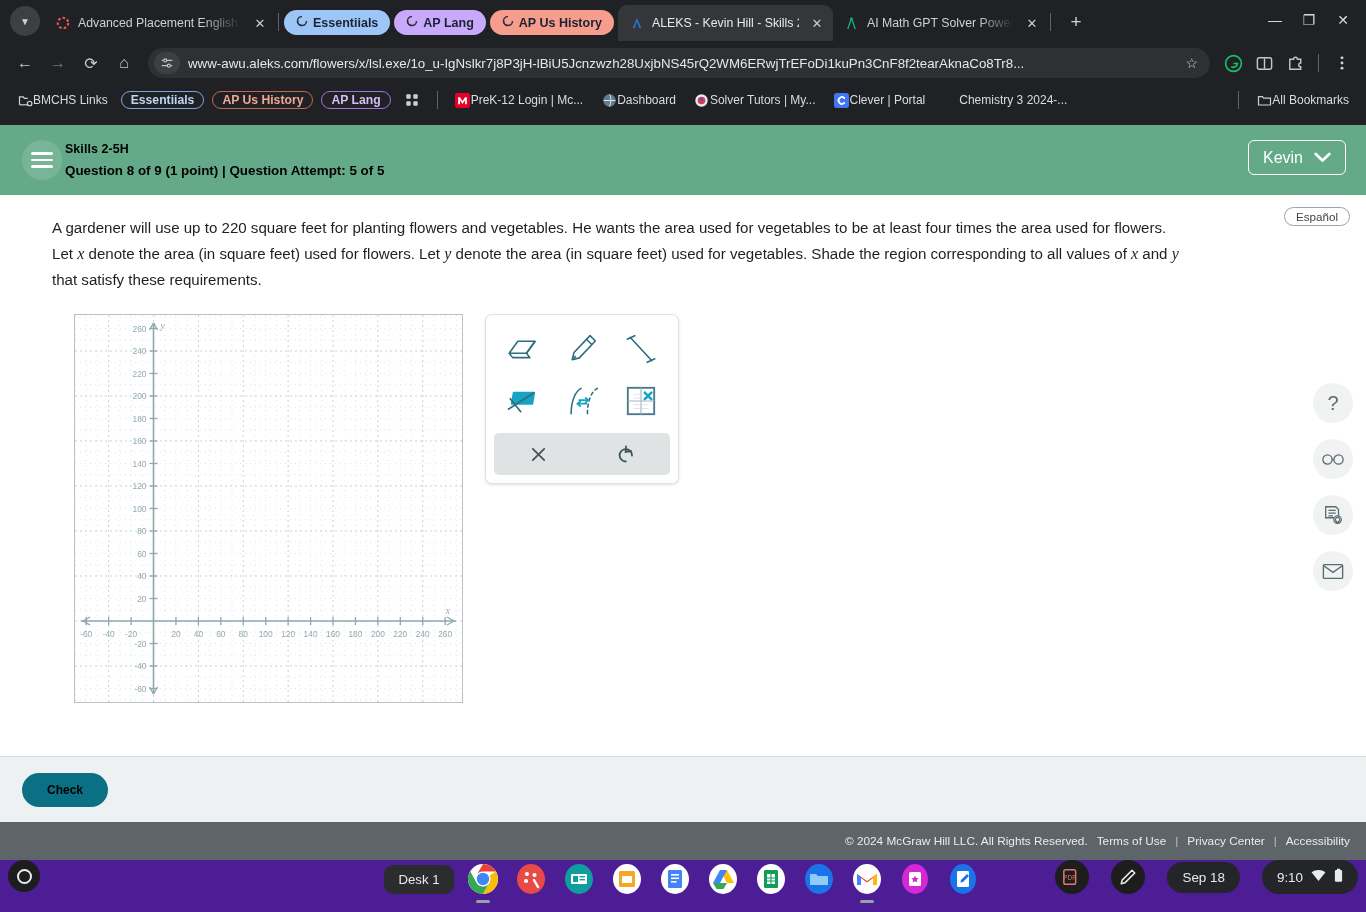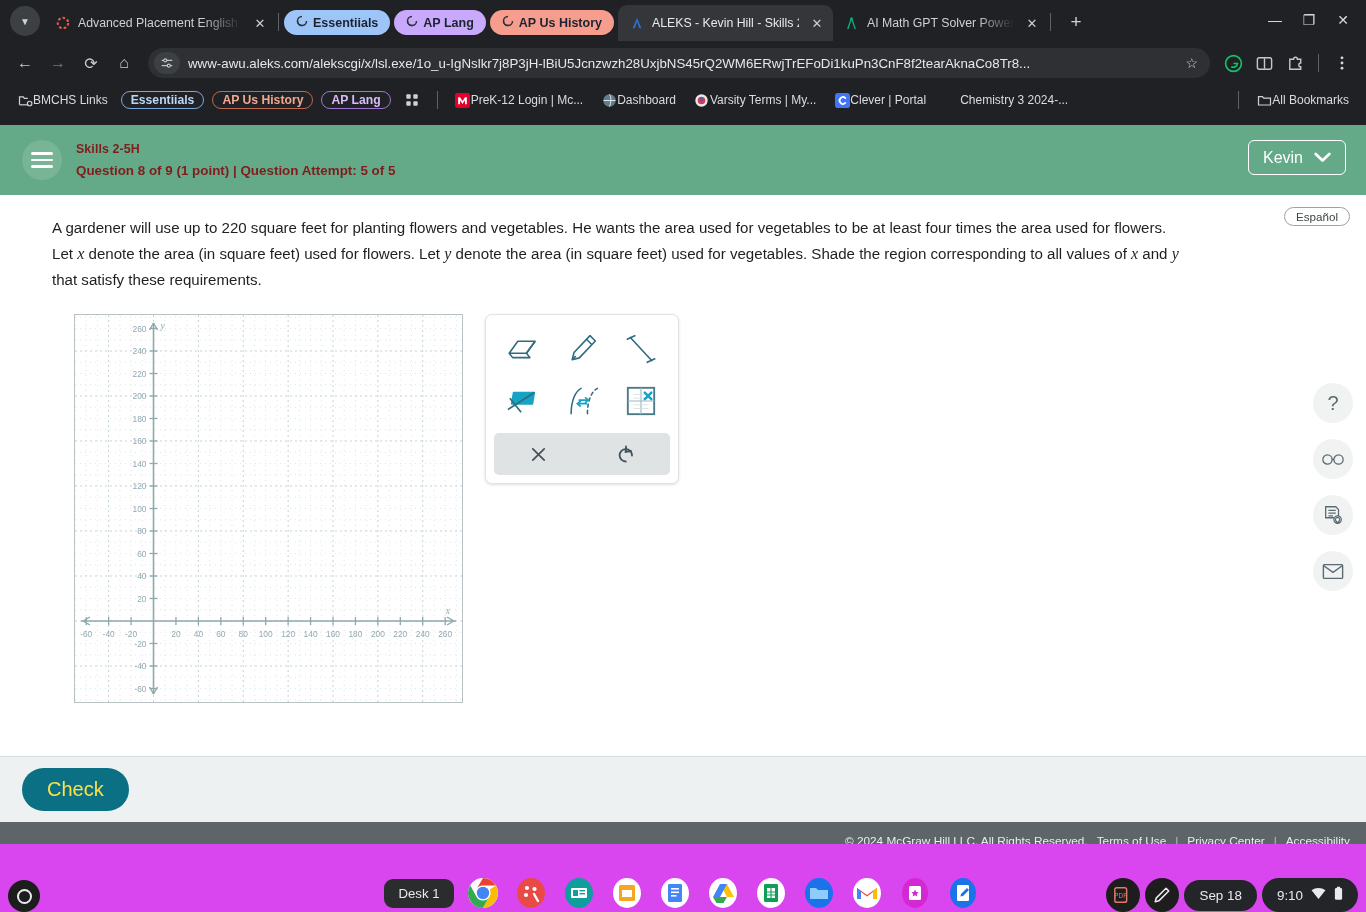--- a/index.html
+++ b/index.html
@@ -58,21 +58,21 @@
   .bm { display:flex; align-items:center; padding:2px 7px; border-radius:5px; white-space:nowrap; flex:none;}
   .bm .bmicon { width:16px;height:16px;display:flex;align-items:center;justify-content:center;flex:none;}
   .bm-pill { border:1.4px solid; border-radius:12px; padding:1px 9px; font-weight:600; font-size:12.2px; margin:0 2px; flex:none;}
   .bm-spacer { flex:1; }
 
   
   .page { position:absolute; left:0; top:125px; width:1366px; height:735px; background:#fff; }
   .aleks-head { height:70px; background:#64aa88; display:flex; align-items:center; padding:0 16px; position:relative;}
   .burger { width:40px;height:40px;border-radius:50%;background:rgba(255,255,255,0.13); display:flex;flex-direction:column;align-items:center;justify-content:center;gap:4px; margin-left:6px; flex:none;}
   .burger i { display:block; width:22px; height:2.6px; background:#fff; border-radius:2px;}
-  .head-text { margin-left:14px; color:#7f1d1d; }
+  .head-text { margin-left:3px; color:#000000; }
   .head-text .h1 { font-size:12.4px; font-weight:700; letter-spacing:.1px;}
   .head-text .h2 { font-size:13.4px; font-weight:700; margin-top:7px;}
   .kevin-btn { position:absolute; right:20px; top:15px; height:35px; border:1.6px solid #fff; border-radius:6px;
     color:#fff; display:flex; align-items:center; gap:11px; padding:0 14px; font-size:16px;}
 
   .content { position:relative; height:520px; background:#fff; }
   .espanol { position:absolute; right:16px; top:12px; border:1px solid #9aa3a8; border-radius:12px;
     padding:2px 11px; font-size:11.6px; color:#3d4548;}
   .qtext { padding:20px 60px 0 52px; font-size:15.1px; line-height:25.8px; color:#1d1f21; max-width:1240px;}
   .qtext i { font-family:"Liberation Serif", serif; font-style:italic; font-size:16px;}
@@ -82,38 +82,38 @@
   .toolpanel { width:194px; background:#fff; border:1px solid #dfe3e5; border-radius:7px; padding:8px; box-shadow:0 1px 3px rgba(0,0,0,.13);}
   .toolgrid { display:grid; grid-template-columns:repeat(3,1fr); }
   .toolcell { height:52px; display:flex; align-items:center; justify-content:center; border-radius:4px;}
   .toolfoot { margin-top:6px; background:#dfe3e4; border-radius:5px; display:flex; }
   .toolfoot > div { flex:1; height:42px; display:flex; align-items:center; justify-content:center; color:#41525a;}
 
   .sidetools { position:absolute; right:13px; top:188px; display:flex; flex-direction:column; gap:16px;}
   .sidetool { width:40px; height:40px; border-radius:50%; background:#f1f2f2; display:flex; align-items:center; justify-content:center;}
 
   .actionbar { position:absolute; left:0; bottom:38px; width:1366px; height:66px; background:#eef1f2; border-top:1px solid #d5dadd; display:flex; align-items:center; padding:0 22px;}
-  .check-btn { background:#0b7083; color:#fde047; border-radius:22px; padding:10px 25px; font-size:20px;}
+  .check-btn { background:#0b7083; color:#000000; border-radius:22px; padding:10px 25px; font-size:12px;font-weight:bold;}
   .act-right { margin-left:auto; display:flex; gap:12px;}
   .ghost-btn { border:1px solid #b6bec2; border-radius:22px; background:#fff; color:#3d464a; padding:10px 24px; font-size:15.3px;}
 
   .footer { position:absolute; left:0; bottom:0; width:1366px; height:38px; background:#5d6568; color:#e9ecec;
     display:flex; align-items:center; justify-content:flex-end; gap:9px; padding-right:16px; font-size:11.8px;}
   .footer .lnk { text-decoration-style:dotted; }
   .footer .sep { color:#b9bfc0; }
 
   
-  .shelf { position:absolute; left:0; bottom:0; width:1366px; height:68px; background:#d946ef; display:flex; align-items:flex-end;}
+  .shelf { position:absolute; left:0; bottom:0; width:1366px; height:52px; background:#4c1d95; display:flex; align-items:flex-start;}
   .launcher { width:32px;height:32px;border-radius:50%;background:#1d1d1d;display:flex;align-items:center;justify-content:center;margin-left:8px;}
   .launcher .ring { width:15px;height:15px;border:2px solid #e8eaed; border-radius:50%;}
   .shelf-center { position:absolute; left:0; right:0; display:flex; align-items:center; justify-content:center; gap:10px;}
   .desk-chip { background:#2b2c2e; color:#e8eaed; border-radius:9px; padding:7px 14px; font-size:13.2px;}
   .app { width:38px; height:38px; position:relative; display:flex; align-items:center; justify-content:center;}
   .app .dot { position:absolute; bottom:-5px; left:50%; transform:translateX(-50%); width:14px;height:2.6px;background:#9aa0a6;border-radius:2px;}
-  .shelf-right { position:absolute; right:8px; display:flex; align-items:center; gap:5px;}
+  .shelf-right { position:absolute; right:8px; display:flex; align-items:center; gap:22px;}
   .tray-btn { width:34px;height:34px;border-radius:50%;background:#1d1d1d;display:flex;align-items:center;justify-content:center;}
   .tray-chip { background:#242528; color:#e8eaed; border-radius:17px; padding:8px 15px; font-size:13.4px; display:flex; align-items:center; gap:8px;}
 </style>
 </head>
 <body>
 
 <div class="browser">
 
   <div class="tabstrip">
     <div class="tab-chevron">▼</div>
@@ -199,21 +199,21 @@
 
     <div class="omnibox">
       <span class="omni-chip">
         <svg width="14" height="14" viewBox="0 0 16 16" stroke="#c8ccd0" stroke-width="1.3" fill="none">
           <line x1="2" y1="5" x2="14" y2="5"></line>
             <line x1="2" y1="11" x2="14" y2="11"></line>
           <circle cx="6" cy="5" r="1.7" fill="#2f3033"></circle>
             <circle cx="10" cy="11" r="1.7" fill="#2f3033"></circle>
         </svg>
       </span>
-      <span class="omni-url">www-awu.aleks.com/alekscgi/x/lsl.exe/1o_u-IgNslkr7j8P3jH-lBiU5Jcnzwzh28UxjbNS45rQ2WM6ERwjTrEFoDi1kuPn3CnF8f2tearAknaCo8Tr8...</span>
+      <span class="omni-url">www-awu.aleks.com/flowers/x/lsl.exe/1o_u-IgNslkr7j8P3jH-lBiU5Jcnzwzh28UxjbNS45rQ2WM6ERwjTrEFoDi1kuPn3CnF8f2tearAknaCo8Tr8...</span>
       <span class="omni-star">☆</span>
     </div>
 
     <div class="tb-ext">
       <svg width="19" height="19" viewBox="0 0 20 20">
           <circle cx="10" cy="10" r="8.3" fill="none" stroke="#15c26b" stroke-width="1.7"></circle>
           <path d="M10 10 h4.2 a4.4 4.4 0 0 1 -6.6 3.4" fill="none" stroke="#15c26b" stroke-width="1.7"></path>
         </svg>
     </div>
     <div class="tb-ext">
@@ -286,21 +286,21 @@
     </div>
 
     <div class="bm">
       <span class="bmicon">
         <svg width="15" height="15" viewBox="0 0 16 16">
             <circle cx="8" cy="8" r="6.6" fill="#e8eaed"></circle>
             <circle cx="8" cy="8" r="4" fill="#d63c4c"></circle>
             <circle cx="8" cy="6.6" r="1.6" fill="#2f5fd0"></circle>
           </svg>
       </span>
-      <span>Varsity Terms | My...</span>
+      <span>Solver Tutors | My...</span>
     </div>
 
     <div class="bm">
       <span class="bmicon">
         <svg width="15" height="15" viewBox="0 0 16 16">
             <rect width="16" height="16" rx="3" fill="#4274f6"></rect>
             <path d="M11 5.4a3.6 3.6 0 1 0 0 5.2" stroke="#fff" stroke-width="1.9" fill="none" stroke-linecap="round"></path>
           </svg>
       </span>
       <span>Clever | Portal</span>

